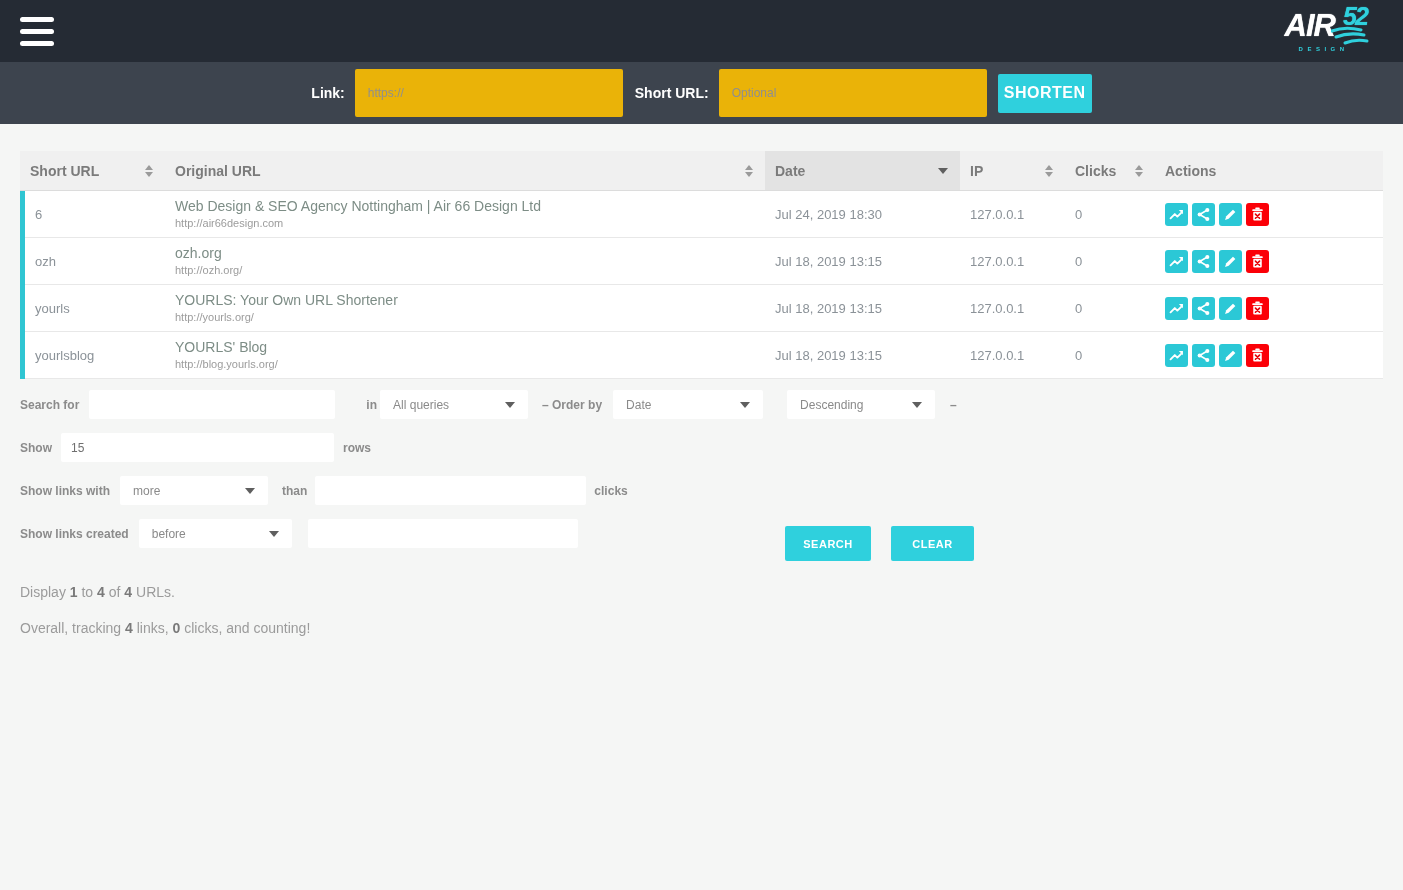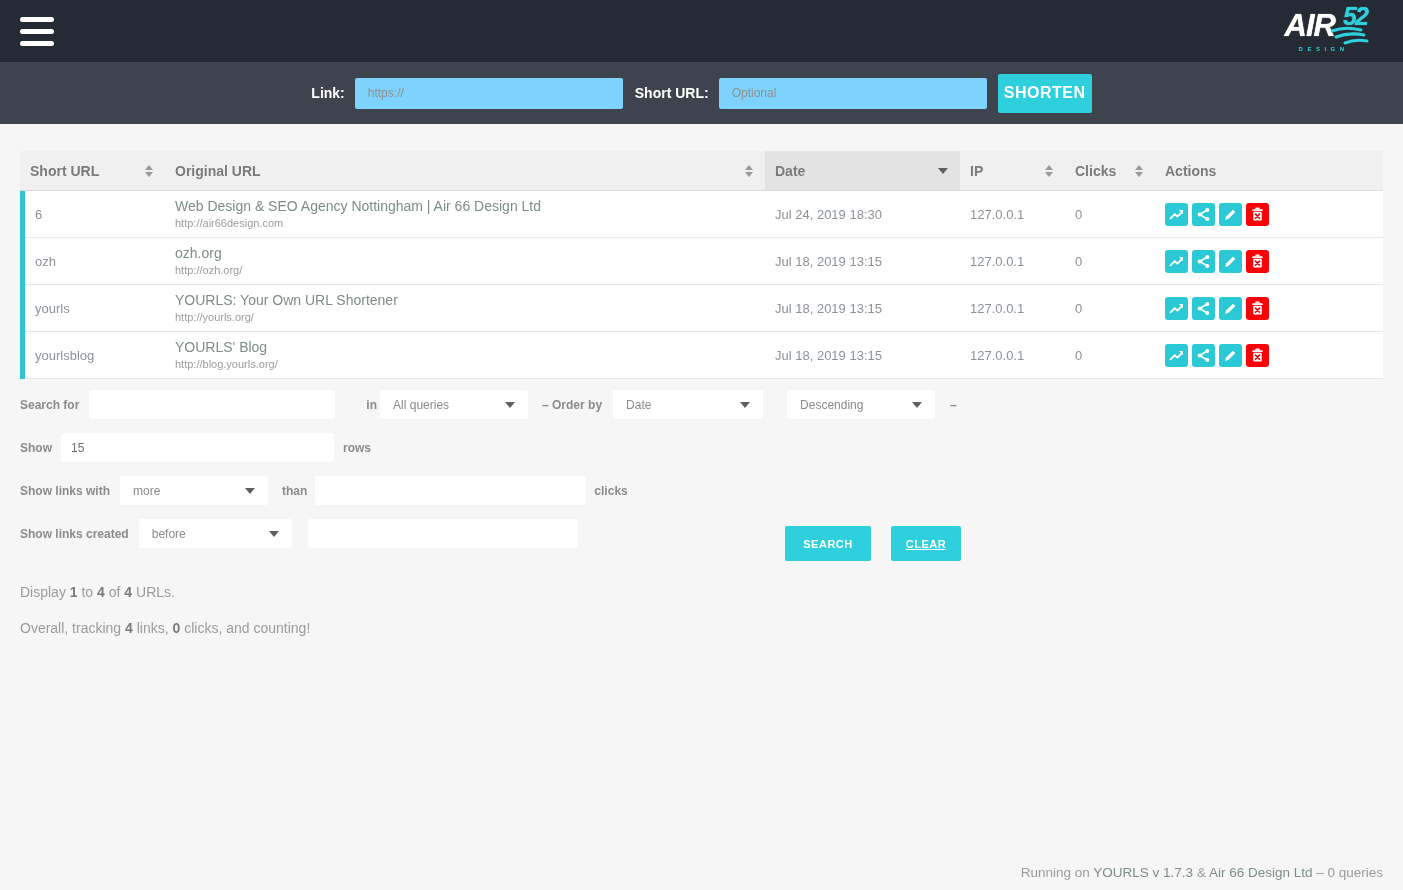--- a/index.html
+++ b/index.html
@@ -22,21 +22,21 @@
     font-weight:bold; font-style:italic; letter-spacing:-2px; text-shadow:0 0 1px #2fd0dd; }
   .logo-swoosh { position:absolute; left:-4px; top:16px; }
   .logo-design { display:block; color:#2fd0dd; font-size:6px; letter-spacing:4.5px;
     margin:-2px 0 0 14px; font-weight:bold; }
 
   
   .shortenbar { height:62px; background:#3d444e; display:flex; align-items:center;
     justify-content:center; }
   .sb-label { color:#fff; font-size:14px; font-weight:bold; margin:0 10px 0 0; }
   .sb-label.second { margin-left:12px; }
-  .sb-input { width:268px; height:31px; border:none; background:#7dd3fc; border-radius:2px;
+  .sb-input { width:268px; height:48px; border:none; background:#eab308; border-radius:2px;
     padding:0 13px; font-size:12px; color:#555; outline:none; }
   .sb-input::placeholder { color:#8f8f8f; }
   .btn-shorten { width:94px; height:39px; margin-left:11px; background:#2fd0dd; color:#fff;
     border:none; border-radius:2px; font-size:16px; font-weight:bold; letter-spacing:.5px;
     cursor:pointer; font-family:inherit; }
 
   
   .content { position:relative; height:766px; padding:0 20px; background:#f5f6f5; }
 
   
@@ -78,21 +78,21 @@
   .flabel { font-weight:bold; color:#8b8b8b; }
   .finput { height:29px; border:none; background:#fff; border-radius:2px; padding:0 10px;
     font-size:12px; color:#6f6f6f; outline:none; }
   .fselect { height:29px; background:#fff; border-radius:2px; display:flex; align-items:center;
     justify-content:space-between; padding:0 13px; color:#8a8a8a; cursor:pointer; }
   .fdash { color:#8b8b8b; font-weight:bold; }
   .fbuttons { position:absolute; left:765px; top:136px; display:flex; gap:20px; }
   .btn-filter { height:35px; background:#2fd0dd; color:#fff; border:none; border-radius:2px;
     font-size:11px; font-weight:bold; letter-spacing:.5px; cursor:pointer; font-family:inherit; }
   .btn-search { width:86px; }
-  .btn-clear { width:70px;text-decoration:underline; }
+  .btn-clear { width:83px; }
 
   
   .summary { margin-top:23px; font-size:14px; color:#9b9b9b; }
   .summary b { color:#7a7a7a; }
   .summary .line2 { margin-top:20px; }
   .footer { position:absolute; right:20px; bottom:37px; font-size:13.5px; color:#9b9b9b; }
   .footer a { color:#7d8d86; text-decoration:none; cursor:pointer; }
 </style>
 </head>
 <body>
@@ -398,16 +398,13 @@
       <button class="btn-filter btn-search">SEARCH</button>
       <button class="btn-filter btn-clear">CLEAR</button>
     </div>
   </div>
 
   <div class="summary">
     <div><span>Display </span><b>1</b><span> to </span><b>4</b><span> of </span><b>4</b><span> URLs.</span></div>
     <div class="line2"><span>Overall, tracking </span><b>4</b><span> links, </span><b>0</b><span> clicks, and counting!</span></div>
   </div>
 
-  <div class="footer">
-    <span>Running on </span><a>YOURLS v 1.7.3</a><span> &amp; </span><a>Air 66 Design Ltd</a><span> – 0 queries</span>
-  </div>
 </div>
 
 </body></html>

